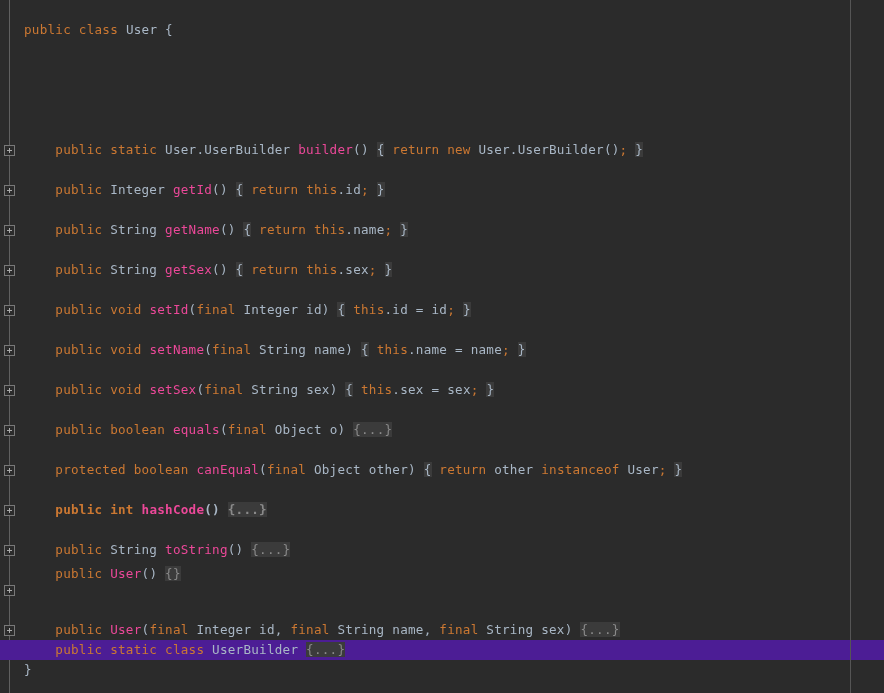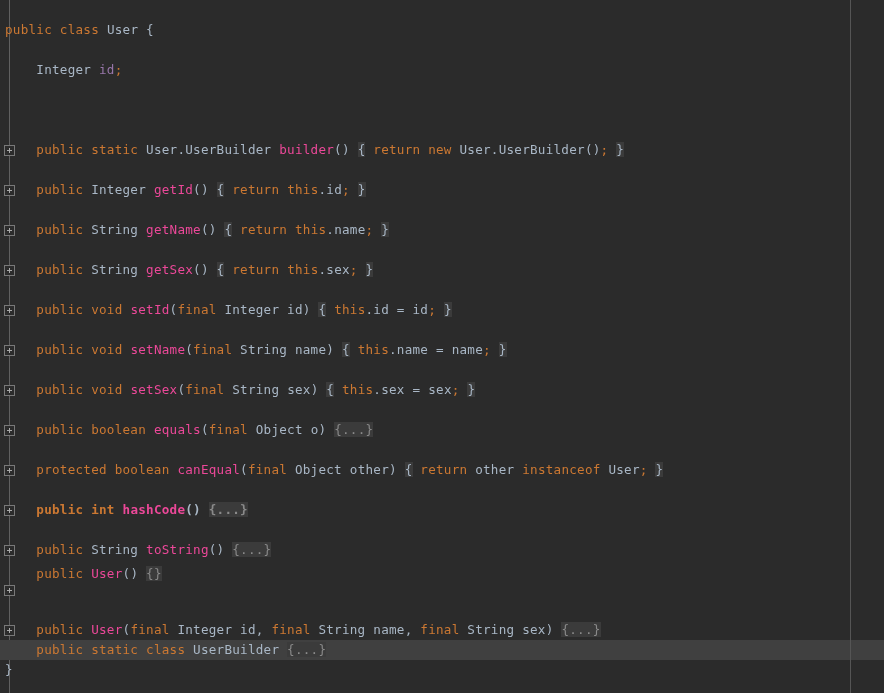--- a/index.html
+++ b/index.html
@@ -90,25 +90,25 @@
     right: 0;
     height: 20px;
     line-height: 20px;
     font-size: 12.6px;
     white-space: pre;
     color: #a9b7c6;
     letter-spacing: 0.02em;
   }
   .line .txt {
     display: inline-block;
-    padding-left: 5px;
+    padding-left: 24px;
     text-align: right;
   }
   .line.current {
-    background: #404040;
+    background: #4c1d95;
   }
 
   
   .kw   { color: #cc7832; }            
   .typ  { color: #a9b7c6; }            
   .fld  { color: #9876aa; }            
   .mth  { color: #ec4899; }            
   .pun  { color: #a9b7c6; }            
   .semi { color: #cc7832; }            
   .brace-hl {
@@ -152,21 +152,20 @@
         <div class="fold-marker" style="top: 505px;"></div>
         <div class="fold-marker" style="top: 545px;"></div>
         <div class="fold-marker" style="top: 585px;"></div>
         <div class="fold-marker" style="top: 625px;"></div>
         <div class="fold-marker" style="top: 645px;"></div>
       </div>
   </div>
 
   <div class="code-area" id="code-area">
       <div class="line" style="top: 20px;"><span class="txt"><span class="kw">public</span><span class="pun"> </span><span class="kw">class</span><span class="pun"> </span><span class="typ">User</span><span class="pun"> </span><span class="pun">{</span></span></div>
-      <div class="line" style="top: 60px;"><span class="txt"><span class="pun">    </span><span class="typ">Integer</span><span class="pun"> </span><span class="fld">id</span><span class="semi">;</span></span></div>
       <div class="line" style="top: 140px;"><span class="txt"><span class="pun">    </span><span class="kw">public</span><span class="pun"> </span><span class="kw">static</span><span class="pun"> </span><span class="typ">User.UserBuilder</span><span class="pun"> </span><span class="mth">builder</span><span class="pun">()</span><span class="pun"> </span><span class="brace-hl">{</span><span class="pun"> </span><span class="kw">return</span><span class="pun"> </span><span class="kw">new</span><span class="pun"> </span><span class="typ">User.UserBuilder</span><span class="pun">()</span><span class="kw">;</span><span class="pun"> </span><span class="brace-hl">}</span></span></div>
       <div class="line" style="top: 180px;"><span class="txt"><span class="pun">    </span><span class="kw">public</span><span class="pun"> </span><span class="typ">Integer</span><span class="pun"> </span><span class="mth">getId</span><span class="pun">()</span><span class="pun"> </span><span class="brace-hl">{</span><span class="pun"> </span><span class="kw">return</span><span class="pun"> </span><span class="kw">this</span><span class="typ">.id</span><span class="kw">;</span><span class="pun"> </span><span class="brace-hl">}</span></span></div>
       <div class="line" style="top: 220px;"><span class="txt"><span class="pun">    </span><span class="kw">public</span><span class="pun"> </span><span class="typ">String</span><span class="pun"> </span><span class="mth">getName</span><span class="pun">()</span><span class="pun"> </span><span class="brace-hl">{</span><span class="pun"> </span><span class="kw">return</span><span class="pun"> </span><span class="kw">this</span><span class="typ">.name</span><span class="kw">;</span><span class="pun"> </span><span class="brace-hl">}</span></span></div>
       <div class="line" style="top: 260px;"><span class="txt"><span class="pun">    </span><span class="kw">public</span><span class="pun"> </span><span class="typ">String</span><span class="pun"> </span><span class="mth">getSex</span><span class="pun">()</span><span class="pun"> </span><span class="brace-hl">{</span><span class="pun"> </span><span class="kw">return</span><span class="pun"> </span><span class="kw">this</span><span class="typ">.sex</span><span class="kw">;</span><span class="pun"> </span><span class="brace-hl">}</span></span></div>
       <div class="line" style="top: 300px;"><span class="txt"><span class="pun">    </span><span class="kw">public</span><span class="pun"> </span><span class="kw">void</span><span class="pun"> </span><span class="mth">setId</span><span class="pun">(</span><span class="kw">final</span><span class="pun"> </span><span class="typ">Integer</span><span class="pun"> </span><span class="typ">id</span><span class="pun">)</span><span class="pun"> </span><span class="brace-hl">{</span><span class="pun"> </span><span class="kw">this</span><span class="typ">.id</span><span class="pun"> = </span><span class="typ">id</span><span class="kw">;</span><span class="pun"> </span><span class="brace-hl">}</span></span></div>
       <div class="line" style="top: 340px;"><span class="txt"><span class="pun">    </span><span class="kw">public</span><span class="pun"> </span><span class="kw">void</span><span class="pun"> </span><span class="mth">setName</span><span class="pun">(</span><span class="kw">final</span><span class="pun"> </span><span class="typ">String</span><span class="pun"> </span><span class="typ">name</span><span class="pun">)</span><span class="pun"> </span><span class="brace-hl">{</span><span class="pun"> </span><span class="kw">this</span><span class="typ">.name</span><span class="pun"> = </span><span class="typ">name</span><span class="kw">;</span><span class="pun"> </span><span class="brace-hl">}</span></span></div>
       <div class="line" style="top: 380px;"><span class="txt"><span class="pun">    </span><span class="kw">public</span><span class="pun"> </span><span class="kw">void</span><span class="pun"> </span><span class="mth">setSex</span><span class="pun">(</span><span class="kw">final</span><span class="pun"> </span><span class="typ">String</span><span class="pun"> </span><span class="typ">sex</span><span class="pun">)</span><span class="pun"> </span><span class="brace-hl">{</span><span class="pun"> </span><span class="kw">this</span><span class="typ">.sex</span><span class="pun"> = </span><span class="typ">sex</span><span class="kw">;</span><span class="pun"> </span><span class="brace-hl">}</span></span></div>
       <div class="line" style="top: 420px;"><span class="txt"><span class="pun">    </span><span class="kw">public</span><span class="pun"> </span><span class="kw">boolean</span><span class="pun"> </span><span class="mth">equals</span><span class="pun">(</span><span class="kw">final</span><span class="pun"> </span><span class="typ">Object</span><span class="pun"> </span><span class="typ">o</span><span class="pun">)</span><span class="pun"> </span><span class="fold-ph">{...}</span></span></div>
       <div class="line" style="top: 460px;"><span class="txt"><span class="pun">    </span><span class="kw">protected</span><span class="pun"> </span><span class="kw">boolean</span><span class="pun"> </span><span class="mth">canEqual</span><span class="pun">(</span><span class="kw">final</span><span class="pun"> </span><span class="typ">Object</span><span class="pun"> </span><span class="typ">other</span><span class="pun">)</span><span class="pun"> </span><span class="brace-hl">{</span><span class="pun"> </span><span class="kw">return</span><span class="pun"> </span><span class="typ">other</span><span class="pun"> </span><span class="kw">instanceof</span><span class="pun"> </span><span class="typ">User</span><span class="kw">;</span><span class="pun"> </span><span class="brace-hl">}</span></span></div>
       <div class="line" style="top: 500px; font-weight: bold;"><span class="txt"><span class="pun">    </span><span class="kw">public</span><span class="pun"> </span><span class="kw">int</span><span class="pun"> </span><span class="mth">hashCode</span><span class="pun">()</span><span class="pun"> </span><span class="fold-ph">{...}</span></span></div>

